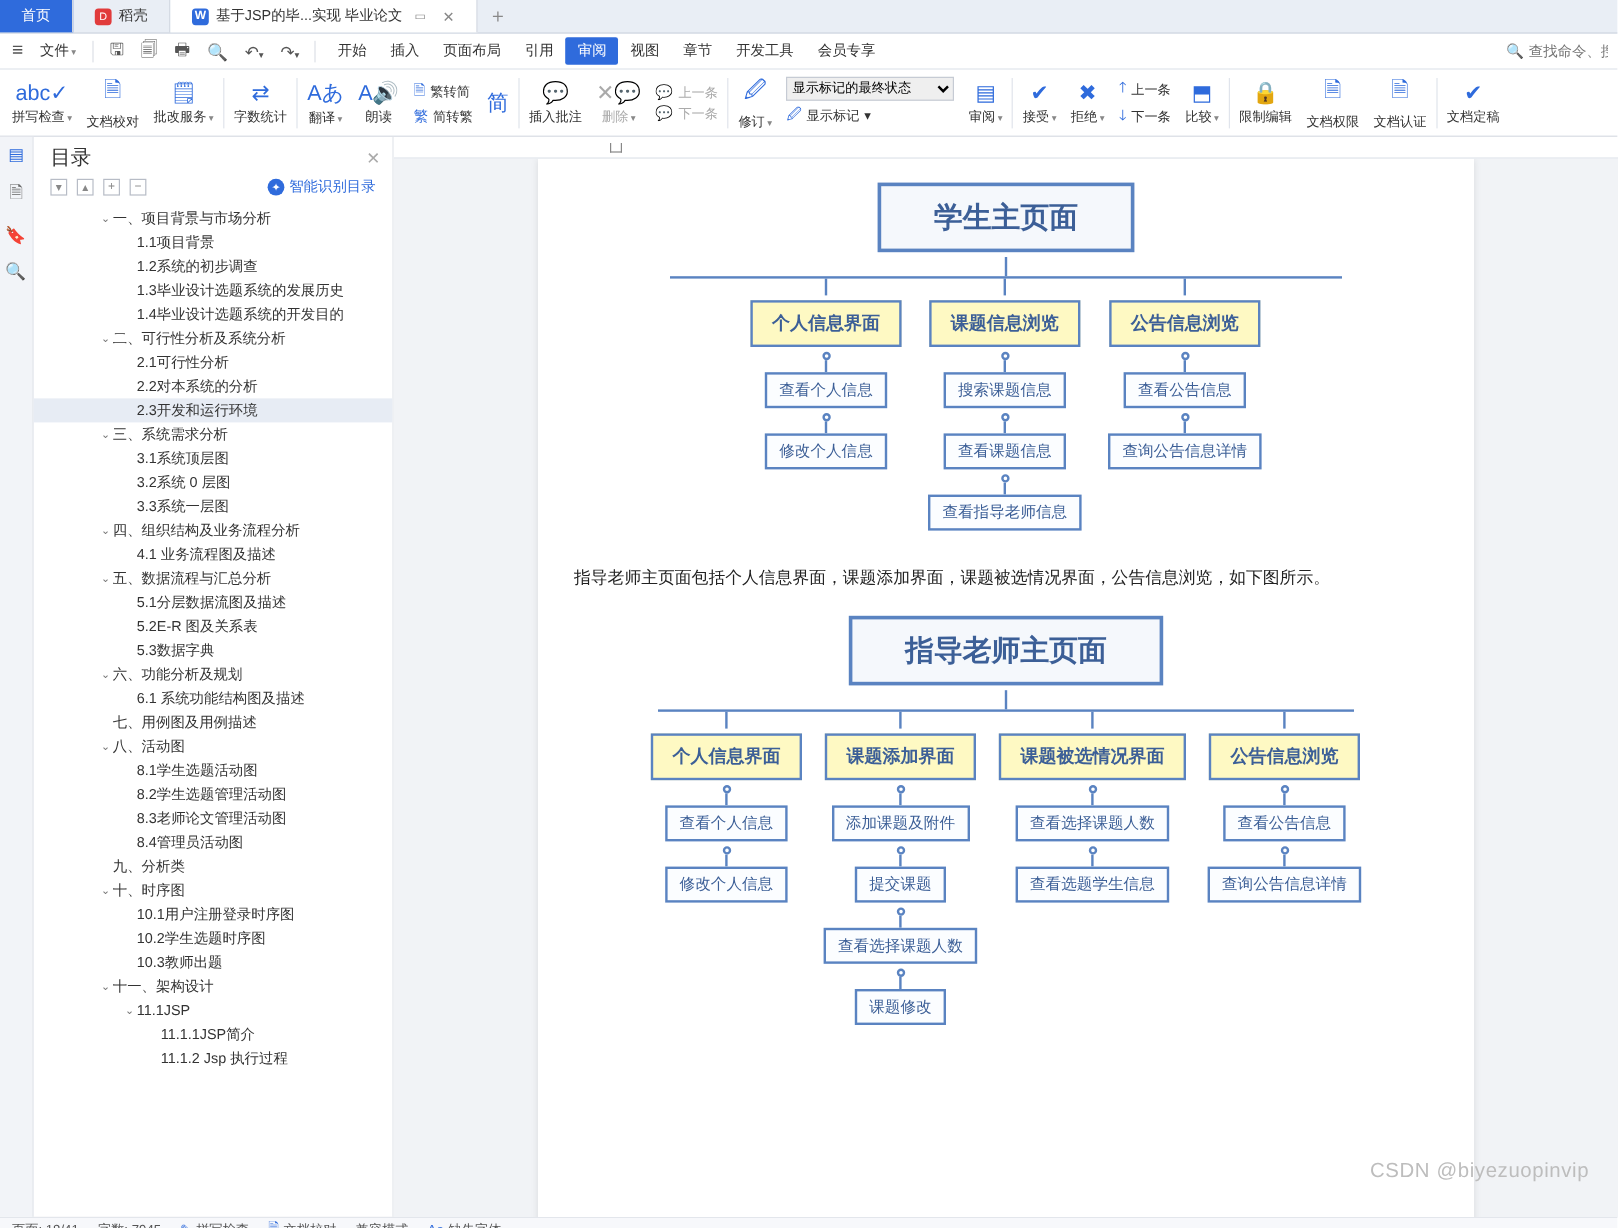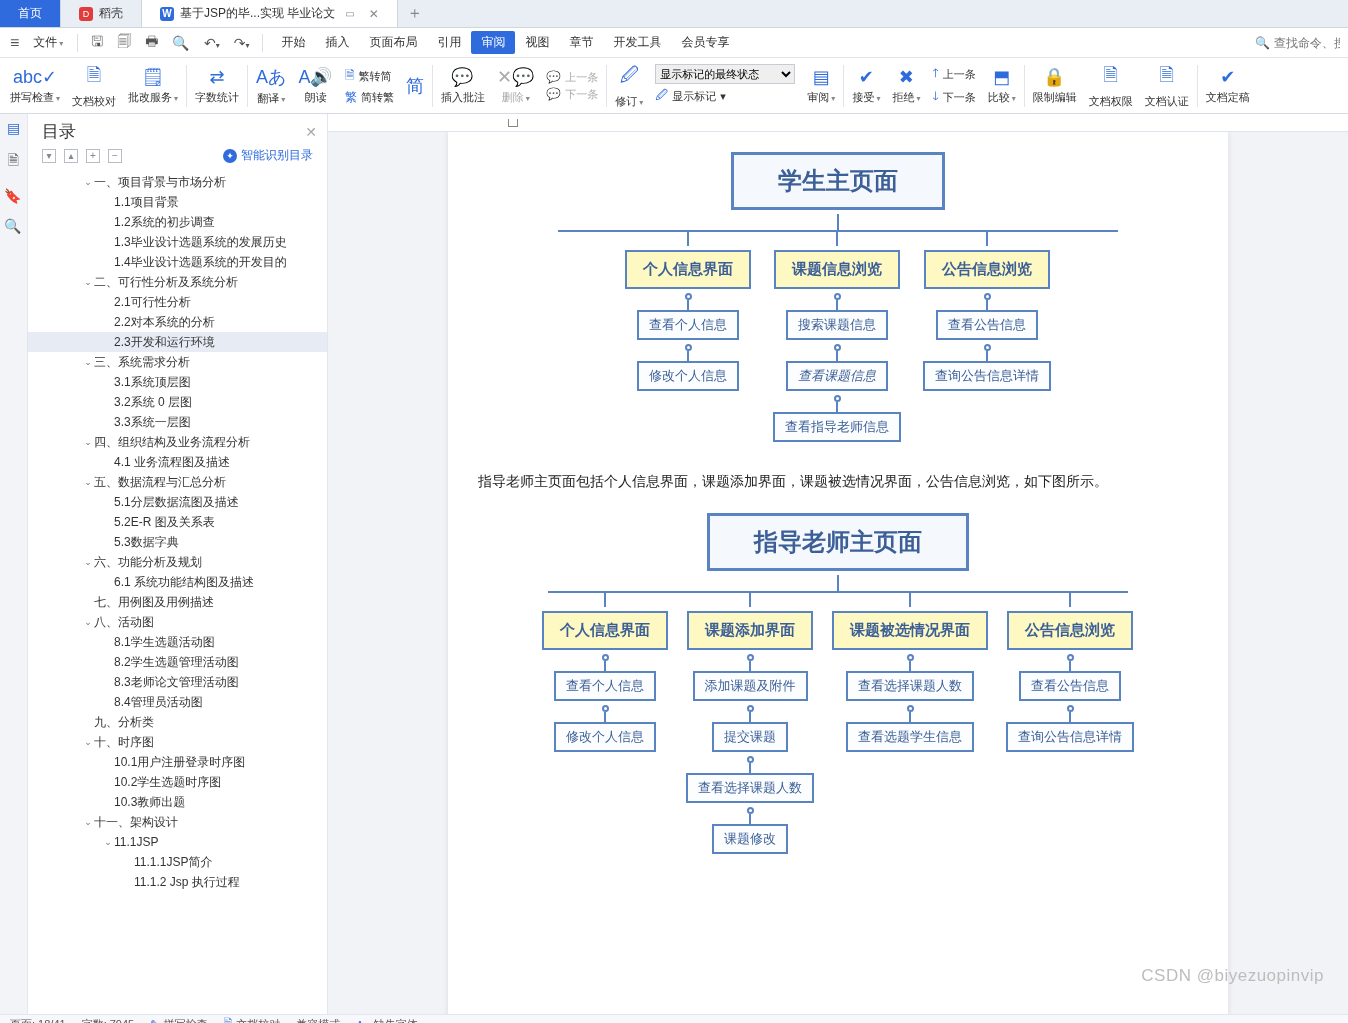--- a/index.html
+++ b/index.html
@@ -442,21 +442,21 @@
               <div class="small-box" style="margin-top: 0px;">修改个人信息</div>
             </div>
             <div class="col">
               <div class="vline" style="height: 14px; margin-top: -48px; margin-bottom: 4px;"></div>
               <div class="mid-box">课题信息浏览</div>
               <div class="conn-dot"></div>
               <div class="vline" style="height: 10px;"></div>
               <div class="small-box" style="margin-top: 0px;">搜索课题信息</div>
               <div class="conn-dot"></div>
               <div class="vline" style="height: 10px;"></div>
-              <div class="small-box" style="margin-top: 0px; font-style: italic;">查看课题信息</div>
+              <div class="small-box" style="margin-top: 0px;">查看课题信息</div>
               <div class="conn-dot"></div>
               <div class="vline" style="height: 10px;"></div>
               <div class="small-box" style="margin-top: 0px;">查看指导老师信息</div>
             </div>
             <div class="col">
               <div class="vline" style="height: 14px; margin-top: -48px; margin-bottom: 4px;"></div>
               <div class="mid-box">公告信息浏览</div>
               <div class="conn-dot"></div>
               <div class="vline" style="height: 10px;"></div>
               <div class="small-box" style="margin-top: 0px;">查看公告信息</div>

